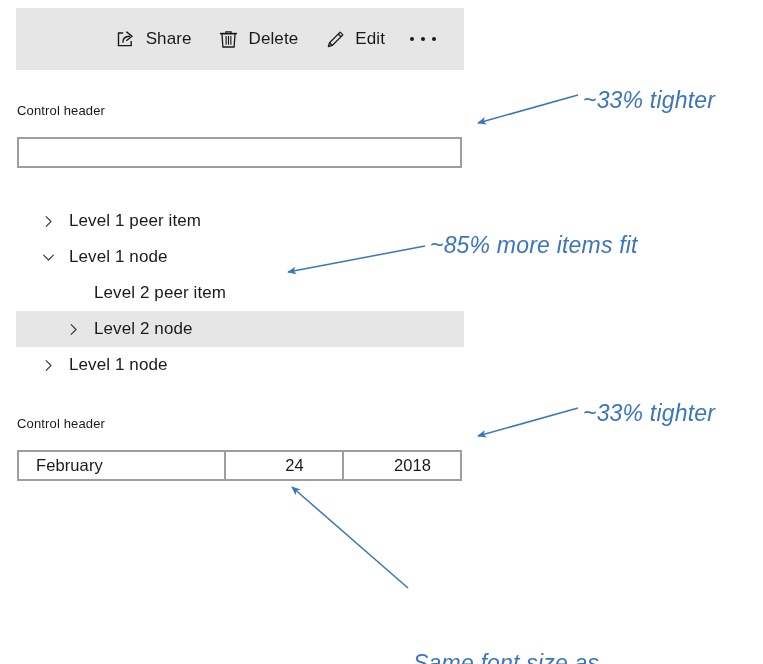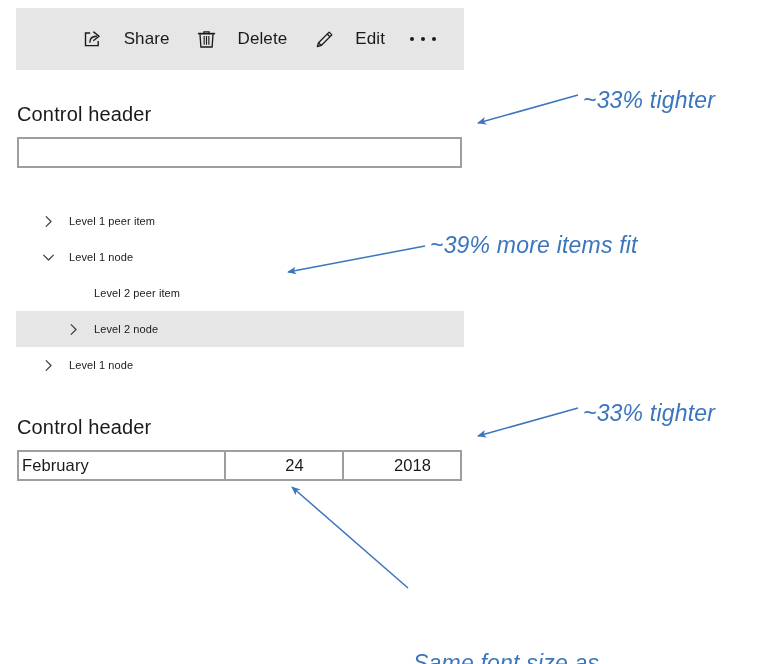--- a/index.html
+++ b/index.html
@@ -33,21 +33,21 @@
     background: #e6e6e6;
     display: flex;
     align-items: center;
     justify-content: flex-end;
     box-sizing: border-box;
     padding-right: 14px;
   }
   .cmd-item {
     display: flex;
     align-items: center;
-    gap: 20px;
+    gap: 9px;
     height: 100%;
     padding: 4px 13px;
     cursor: default;
   }
   .cmd-label {
     font-size: 17px;
     color: #1a1a1a;
     letter-spacing: .1px;
     white-space: nowrap;
   }
@@ -75,21 +75,21 @@
     display: block;
     width: 4px;
     height: 4px;
     background: #1a1a1a;
     border-radius: 50%;
   }
 
   
   .control-header {
     position: absolute;
-    font-size: 20px;
+    font-size: 13px;
     color: #1a1a1a;
     letter-spacing: .15px;
     white-space: nowrap;
   }
   #header-1 { left: 17px; top: 103px; }
   #header-2 { left: 17px; top: 416px; }
 
   
   .text-input {
     position: absolute;
@@ -126,21 +126,21 @@
   .tree-row.selected { background: #e6e6e6; text-align: right; }
   .tree-chev {
     position: absolute;
     width: 20px;
     height: 20px;
     display: flex;
     align-items: center;
     justify-content: center;
   }
   .tree-text {
-    font-size: 11px;
+    font-size: 17px;
     color: #1a1a1a;
     letter-spacing: .1px;
     white-space: nowrap;
   }
   
   .lvl1 .tree-chev { left: 22px; }
   .lvl1 .tree-text { margin-left: 53px; }
   .lvl2 .tree-chev { left: 47px; }
   .lvl2 .tree-text { margin-left: 78px; }
 
@@ -161,21 +161,21 @@
     align-items: center;
     justify-content: center;
     font-size: 16.5px;
     color: #1a1a1a;
     box-sizing: border-box;
     cursor: default;
     letter-spacing: .1px;
     padding-left: 21px;
   }
   .date-cell + .date-cell { border-left: 2px solid #9e9e9e; }
-  .date-cell.month { flex: 0 0 205px; justify-content: flex-start; padding-left: 3px; }
+  .date-cell.month { flex: 0 0 205px; justify-content: flex-start; padding-left: 17px; }
   .date-cell.day   { flex: 1 1 0; }
   .date-cell.year  { flex: 1 1 0; }
 
   
   .annotation {
     position: absolute;
     font-family: "Liberation Sans", sans-serif;
     font-style: italic;
     font-size: 23px;
     color: #3b76bd;
@@ -314,21 +314,21 @@
 
     <line x1="425" y1="246" x2="288" y2="272" stroke="#3b76bd" stroke-width="1.5" marker-end="url(#arrowhead)"></line>
 
     <line x1="578" y1="408" x2="478" y2="436" stroke="#3b76bd" stroke-width="1.5" marker-end="url(#arrowhead)"></line>
 
     <line x1="408" y1="588" x2="292" y2="487" stroke="#3b76bd" stroke-width="1.5" marker-end="url(#arrowhead)"></line>
   </svg>
 
   <div class="annotation" id="anno-1">~33% tighter</div>
 
-  <div class="annotation" id="anno-2">~39% more items fit</div>
+  <div class="annotation" id="anno-2">~85% more items fit</div>
 
   <div class="annotation" id="anno-3">~33% tighter</div>
 
   <div class="annotation" id="anno-4">
     <div>Same font size as</div>
     
   </div>
 
 </div>
 

